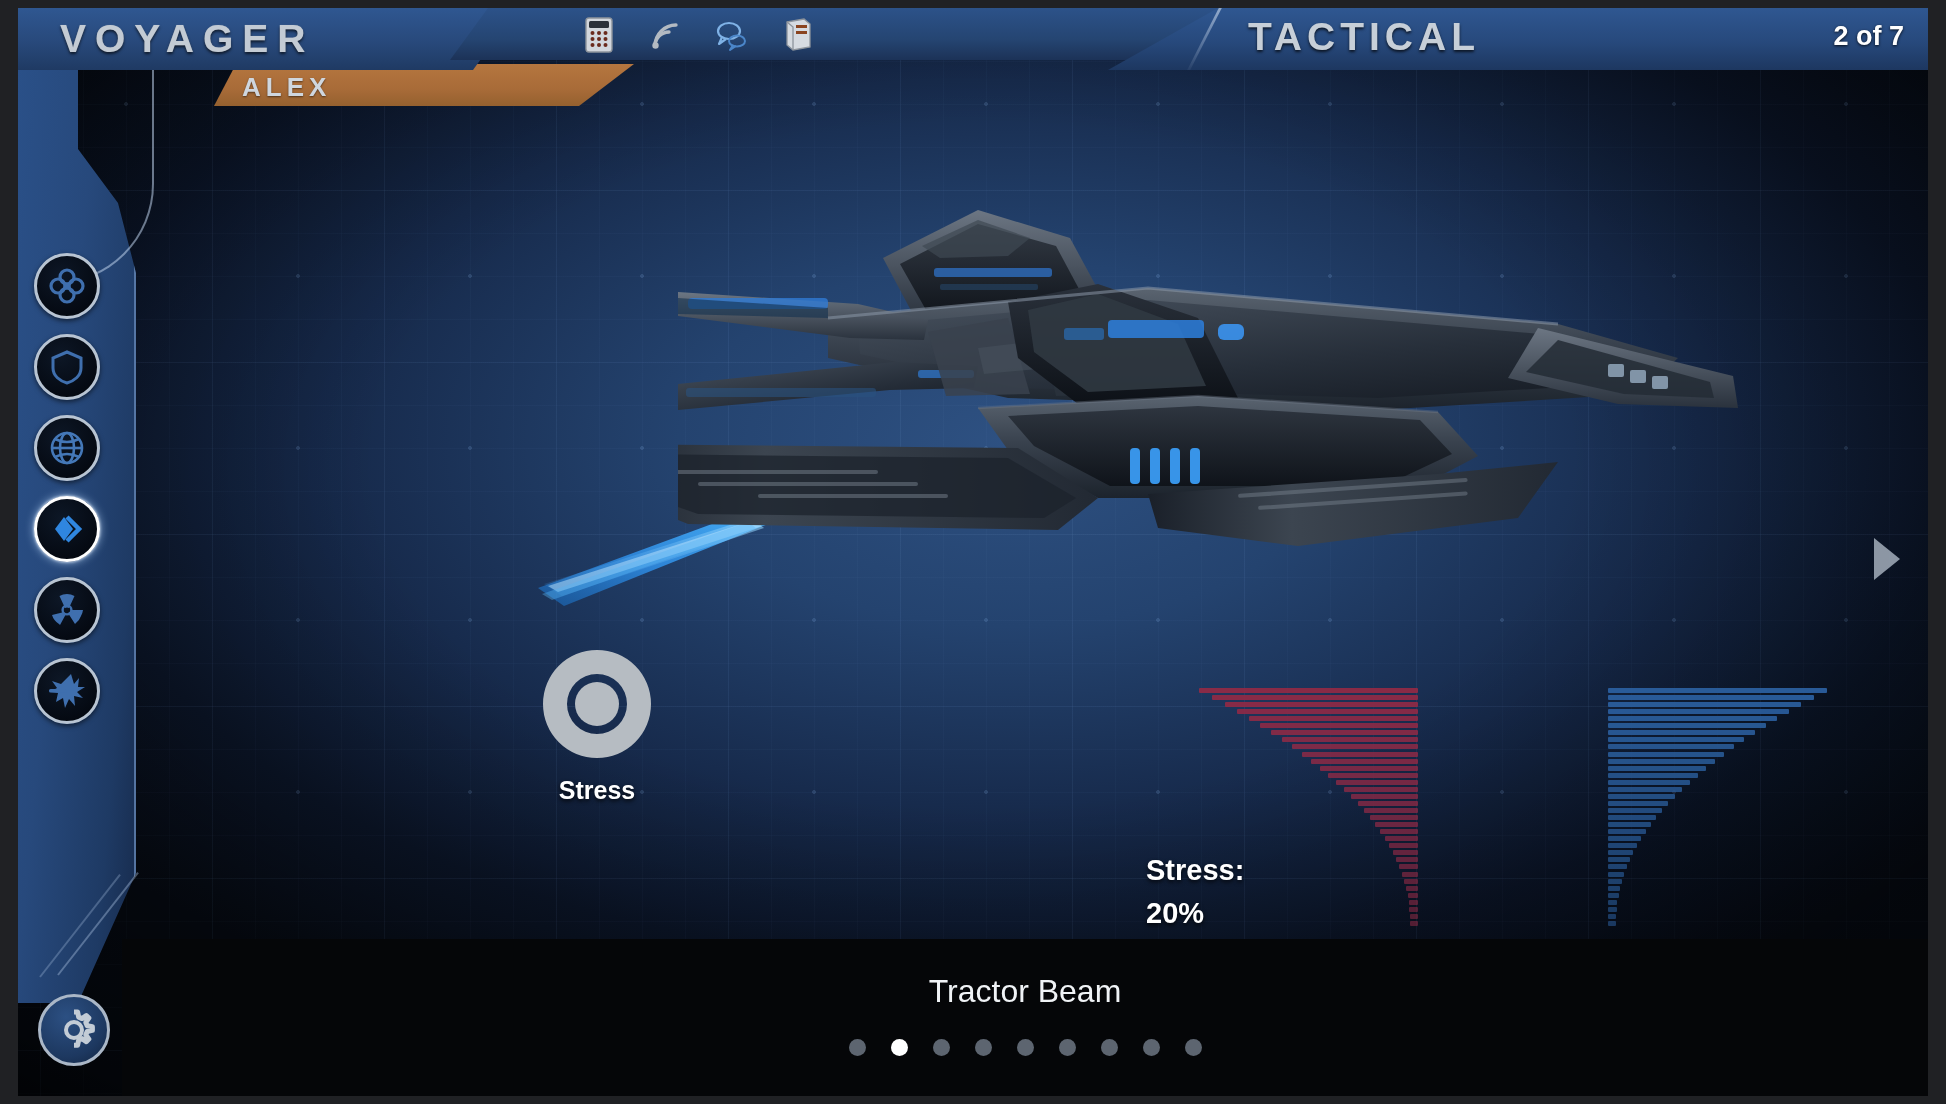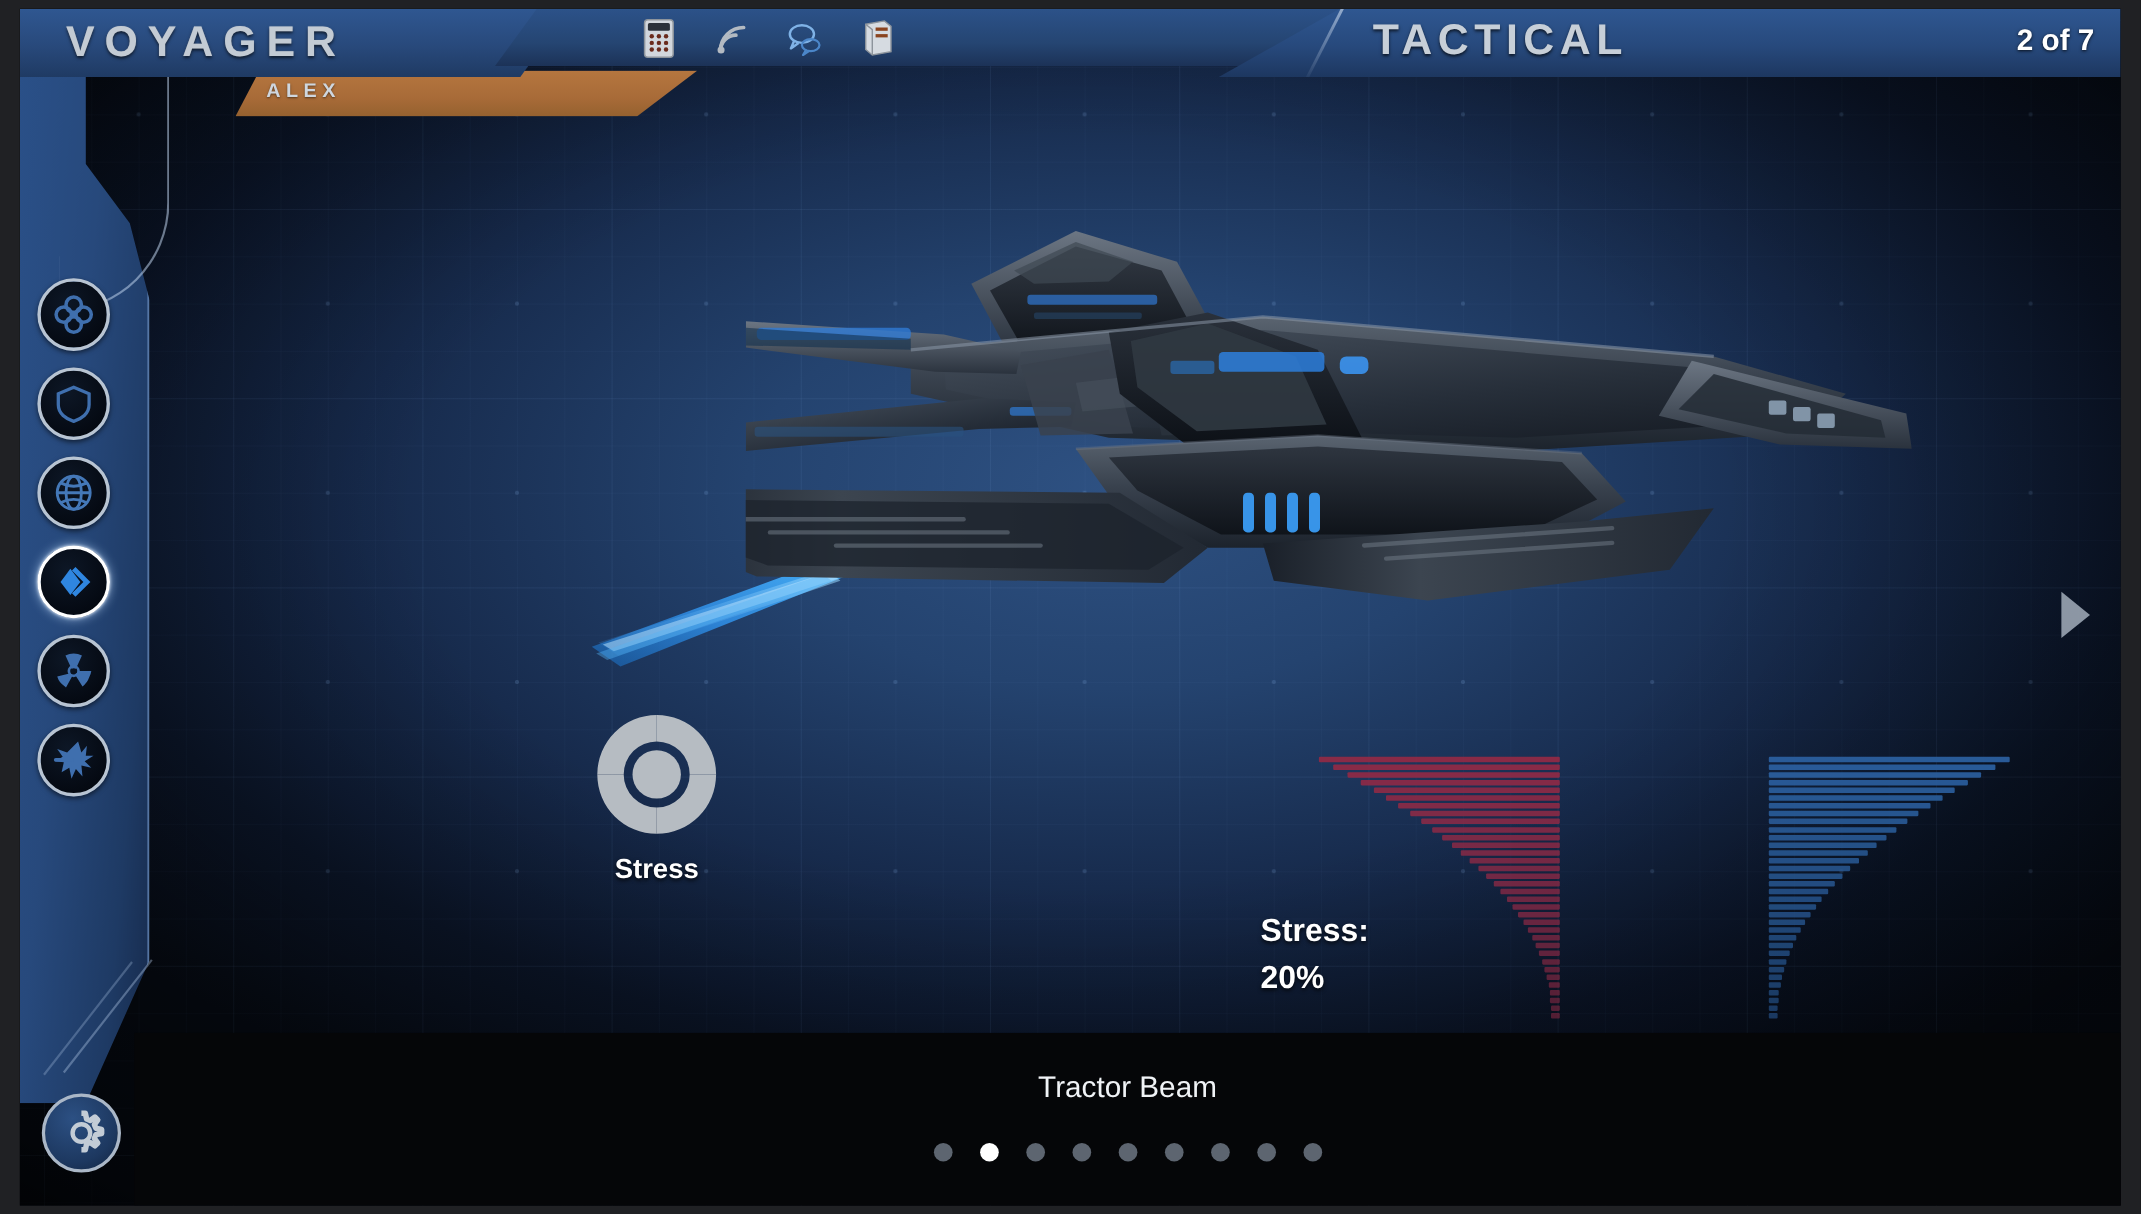--- a/index.html
+++ b/index.html
@@ -82,21 +82,21 @@
     text-shadow: 0 2px 3px rgba(0,0,0,0.65), 0 0 1px rgba(255,255,255,0.4);
   }
   .user-tab {
     position: absolute; left: 196px; top: 56px; width: 420px; height: 42px;
     background: linear-gradient(180deg, #b5763f 0%, #a86b38 60%, #95612f 100%);
     clip-path: polygon(22px 0, 420px 0, 365px 42px, 0 42px);
     z-index: 39;
   }
   .user-name {
     position: absolute; left: 224px; top: 64px;
-    font-size: 18px; letter-spacing: 5px; font-weight: 600;
+    font-size: 26px; letter-spacing: 5px; font-weight: 600;
     color: #cfd6de;
     text-shadow: 0 1px 2px rgba(0,0,0,0.5);
     z-index: 41;
   }
   .hdr-icons {
     position: absolute; left: 562px; top: 8px;
     display: flex; gap: 28px; align-items: center; z-index: 45;
   }
   .hdr-icon { width: 38px; height: 38px; display: block; cursor: pointer; }
   .page-title {
@@ -204,21 +204,21 @@
     text-shadow: 0 2px 4px rgba(0,0,0,0.85);
   }
 
   
   .gauge { position: absolute; z-index: 12; }
   .gauge .bars { position: relative; }
   .gauge .bar { position: absolute; height: 6px; border-radius: 1px; }
   #gauge-stress { left: 1180px; top: 680px; width: 220px; height: 240px; }
   #gauge-strength { left: 1590px; top: 680px; width: 220px; height: 240px; }
 
-  .readout { position: absolute; z-index: 20; color: #ffffff; }
+  .readout { position: absolute; z-index: 20; color: #ffffff; margin-top: 24px; }
   .readout .lbl {
     font-size: 29px; font-weight: 700;
     text-shadow: 0 2px 4px rgba(0,0,0,0.8);
   }
   .readout .val {
     font-size: 29px; font-weight: 600; margin-top: 10px;
     text-shadow: 0 2px 4px rgba(0,0,0,0.8);
   }
   #readout-stress { left: 1128px; top: 822px; }
   #readout-strength { left: 1698px; top: 822px; }
@@ -238,21 +238,21 @@
     font-size: 23px; font-weight: 700; color: #1b2026;
   }
 
   
   #bottom {
     position: absolute; left: 104px; bottom: 0; right: 0; height: 157px;
     background: #050608; z-index: 26;
   }
   #bottom-title {
     position: absolute; left: 0; right: 0; top: 34px; text-align: center;
-    font-size: 27px; color: #f0f3f6;
+    font-size: 32px; color: #f0f3f6;
   }
   #dots {
     position: absolute; left: 0; right: 0; top: 100px;
     display: flex; justify-content: center; gap: 25px;
   }
   .dot {
     width: 17px; height: 17px; border-radius: 50%;
     background: #5d6570; cursor: pointer;
   }
   .dot.on { background: #ffffff; }

